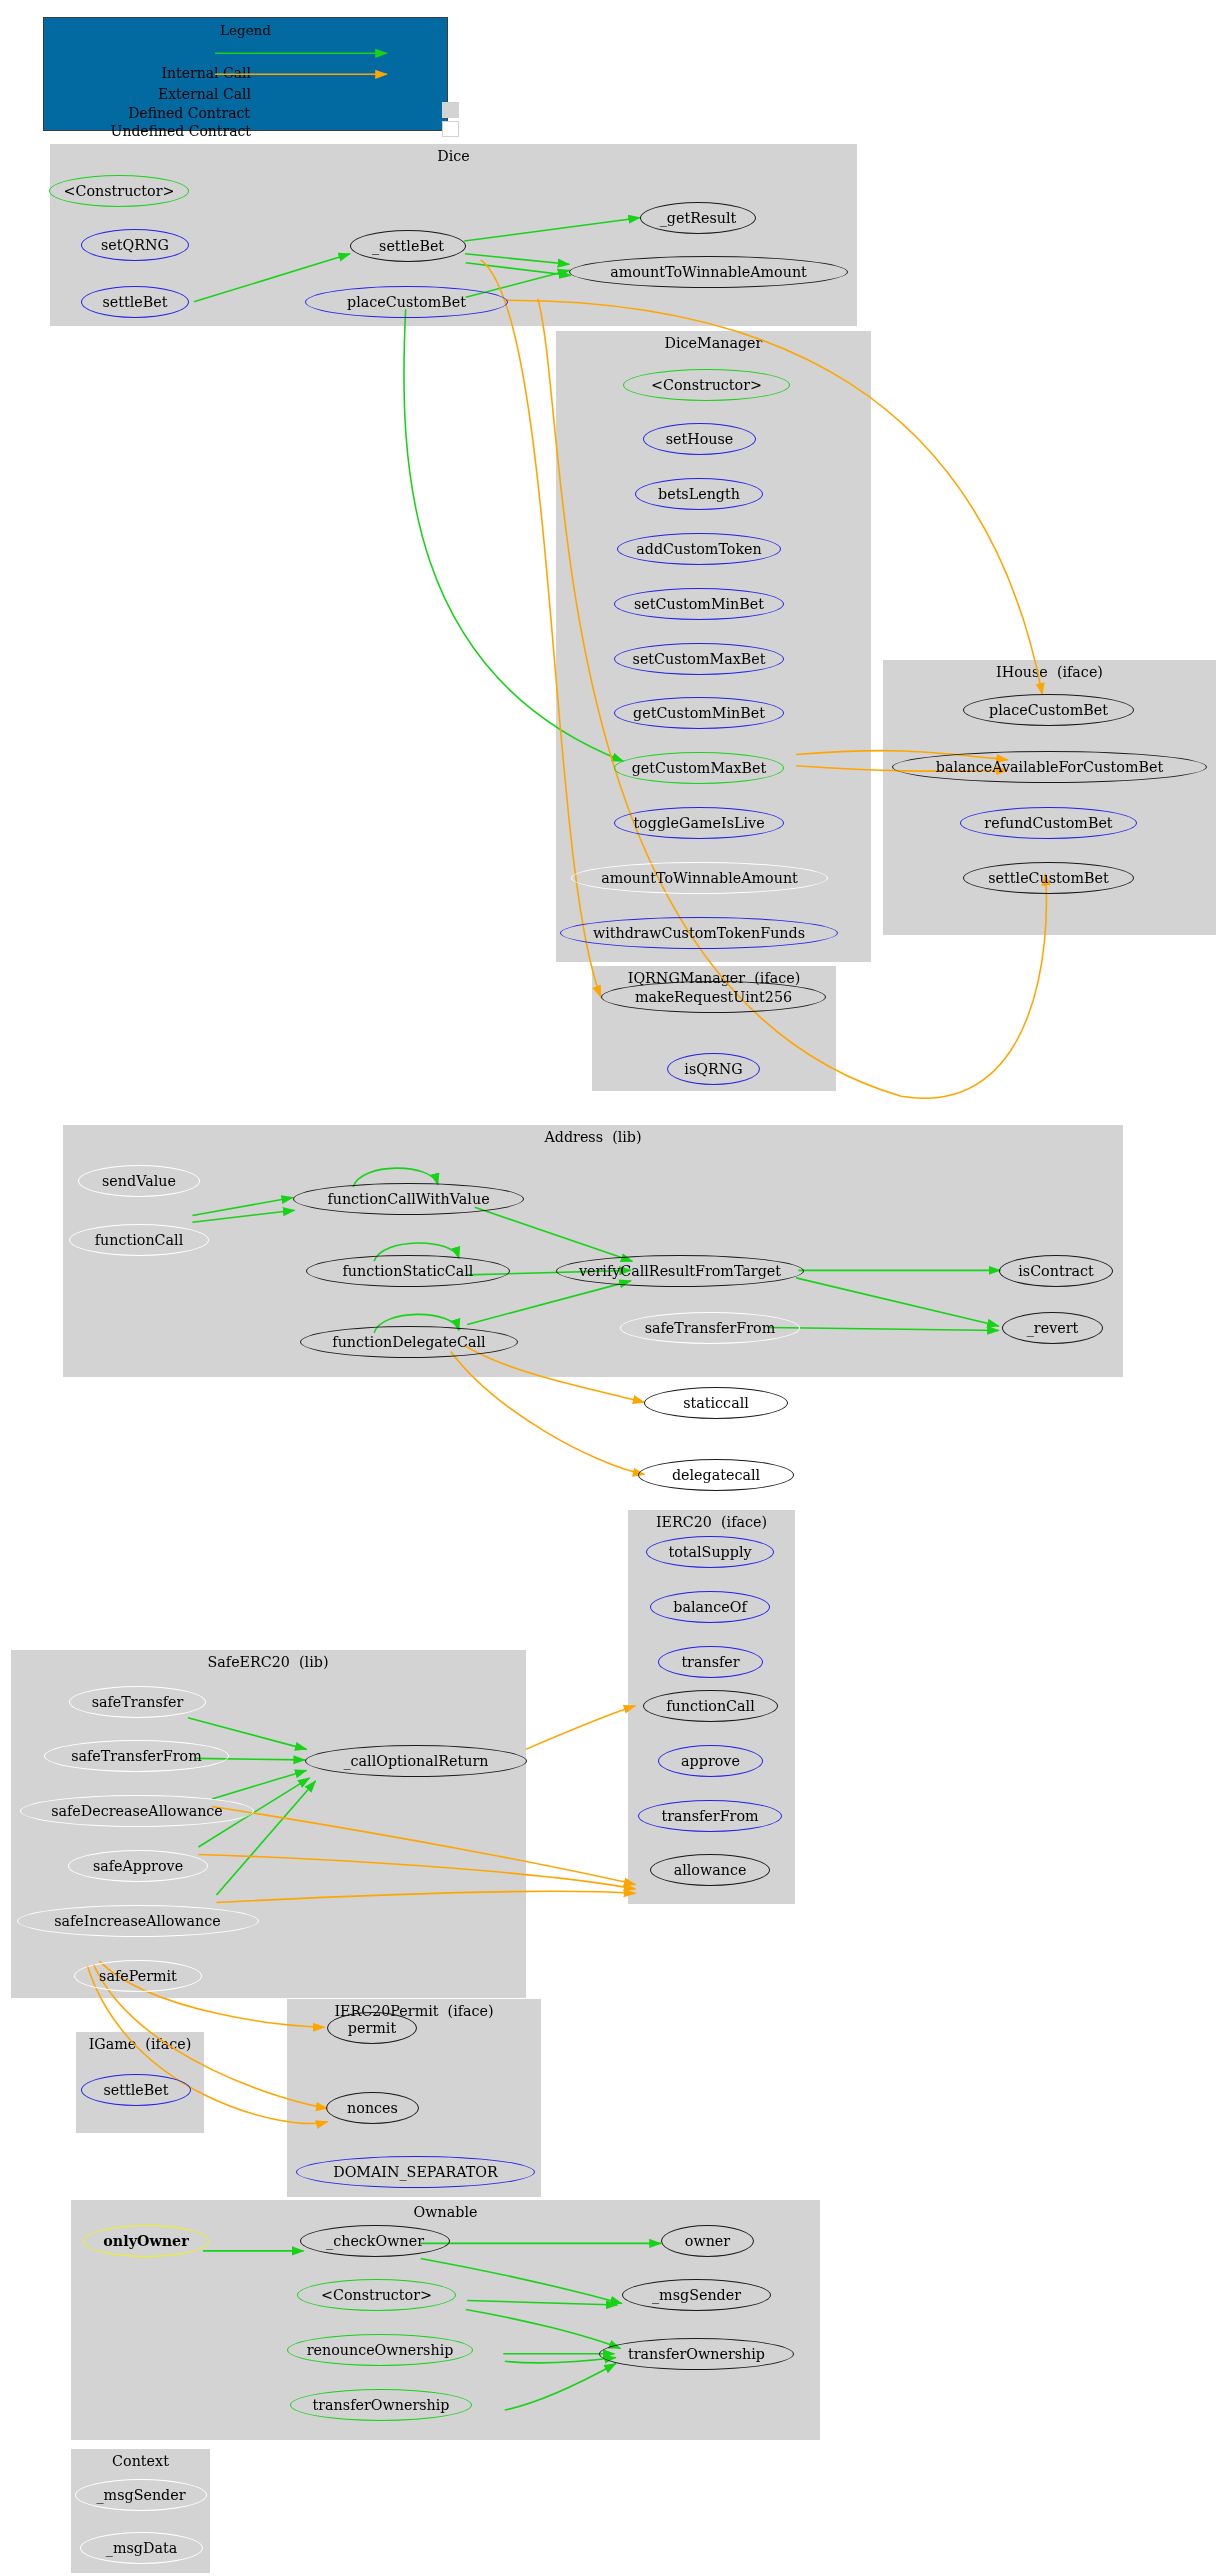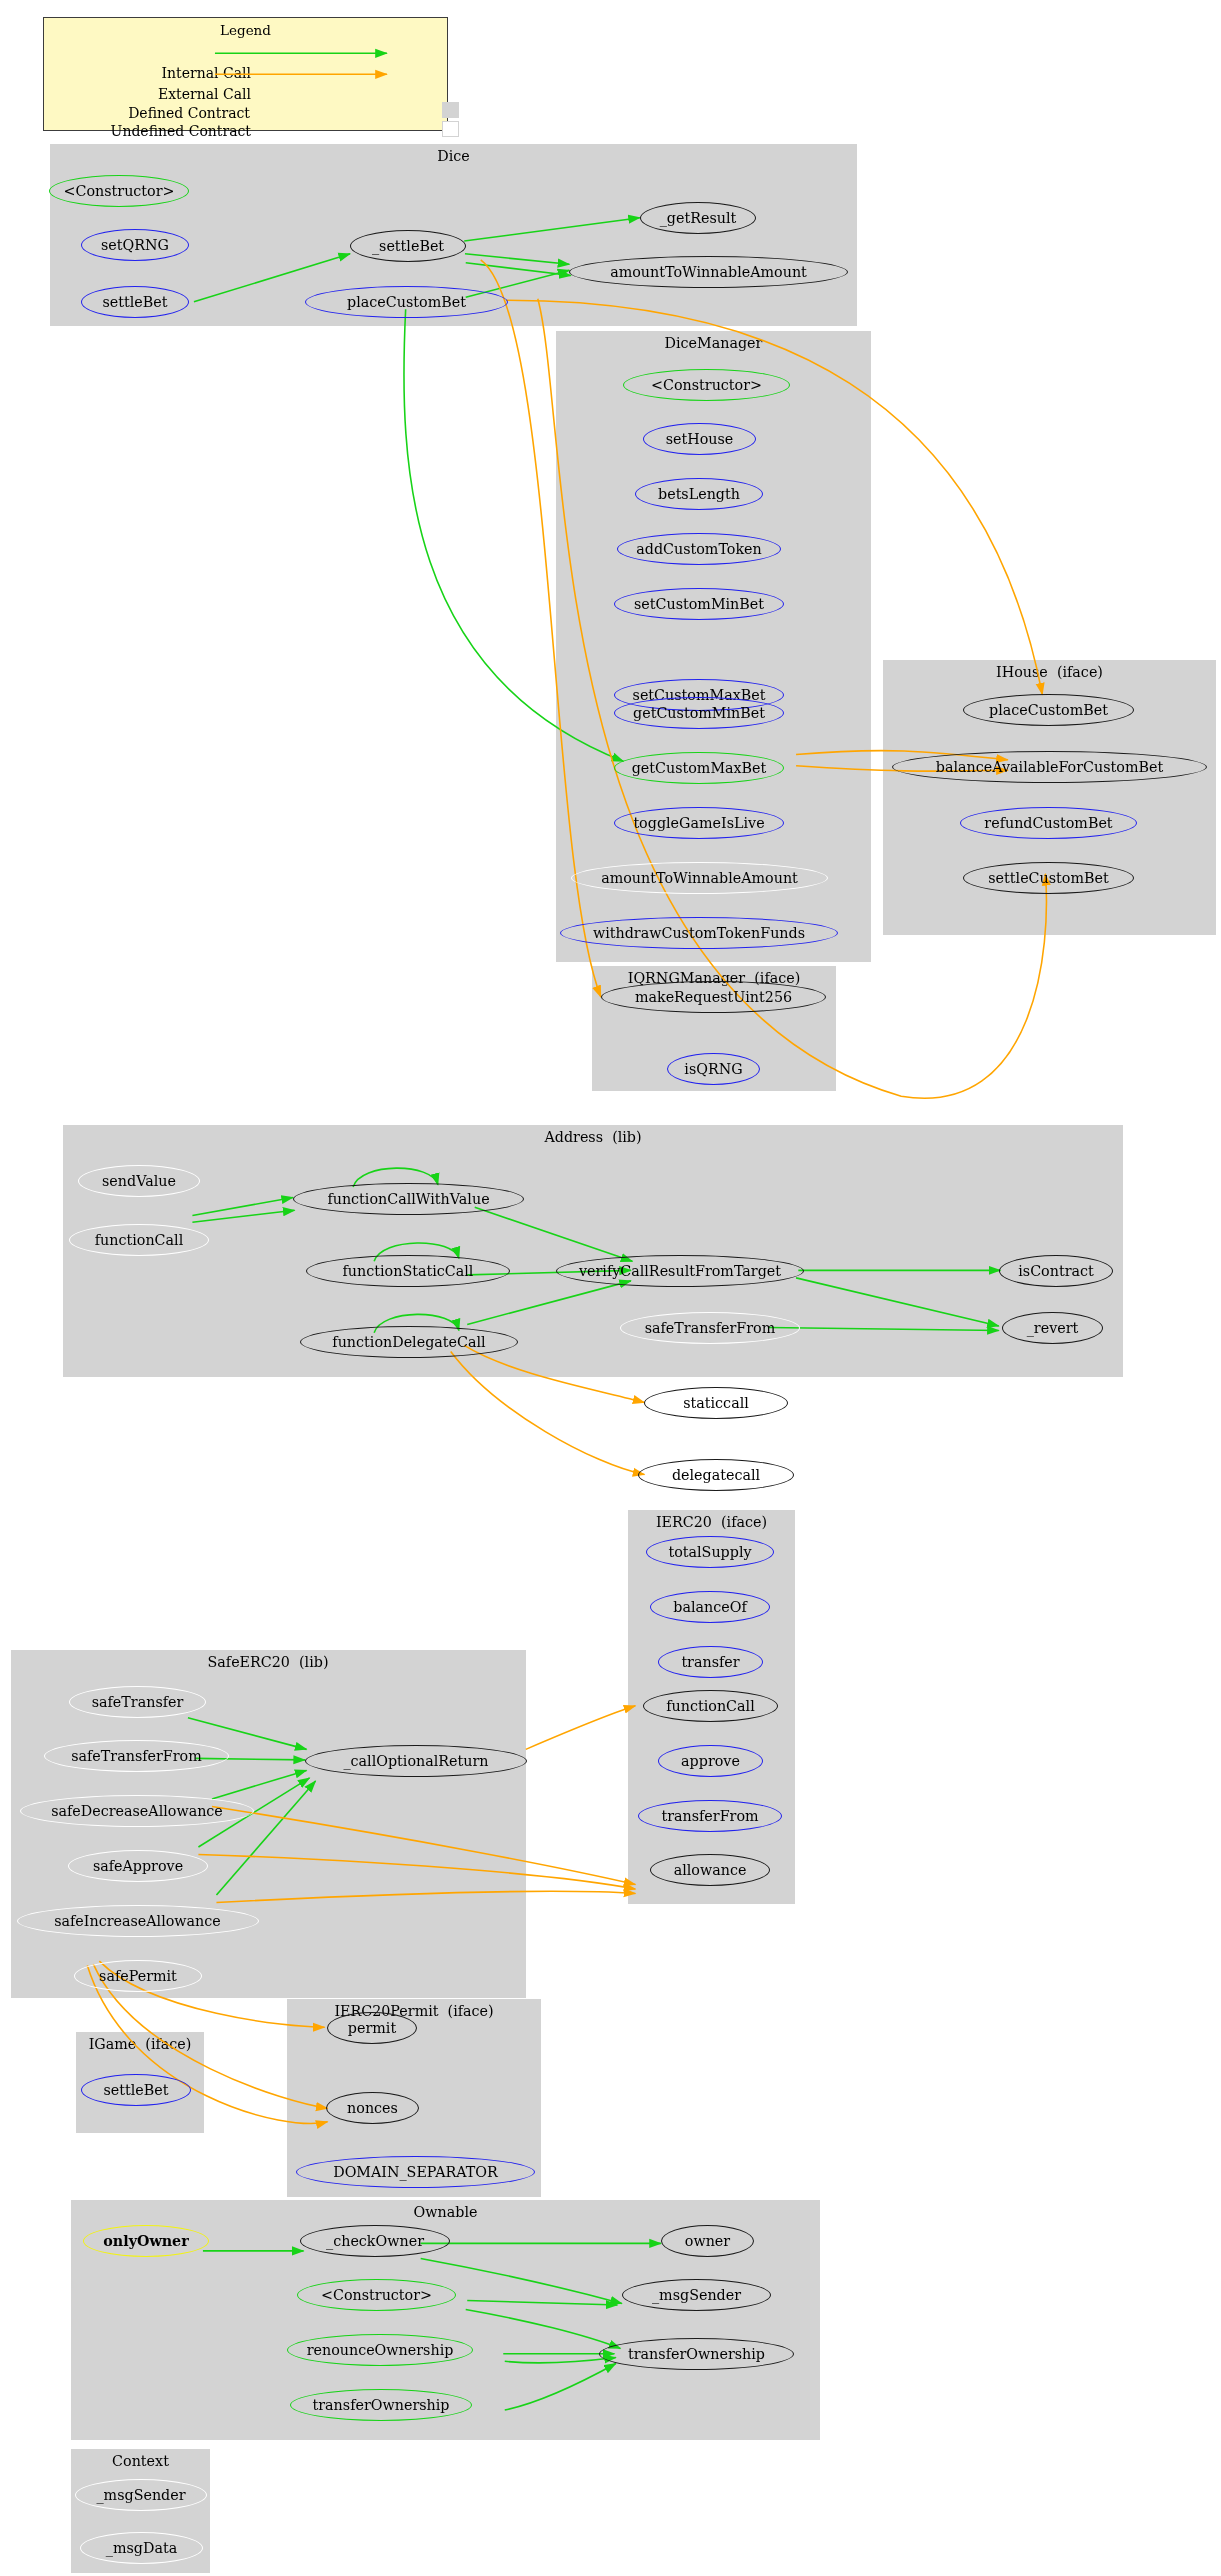--- a/index.html
+++ b/index.html
@@ -15,21 +15,21 @@
   .cluster.defined{background:#d3d3d3;}
   .cluster.undefined{background:#ffffff;border:0.8px solid #d0d0d0;}
   .cluster-title{
     position:absolute;left:0;right:0;top:3.8px;text-align:center;
     font-size:14.3px;color:#000;white-space:nowrap;
   }
   .cluster-title .iface{letter-spacing:0;}
 
   
   .legend-box{
-    position:absolute;box-sizing:border-box;background:#fef9c3;
+    position:absolute;box-sizing:border-box;background:#0369a1;
     border:1.5px solid #3c3c3c;z-index:2;
   }
   .legend-title{
     position:absolute;left:0;right:0;top:4.5px;text-align:center;
     font-size:13.5px;color:#000;
   }
   .legend-label{
     position:absolute;right:0;top:0;font-size:14px;color:#000;
     white-space:nowrap;text-align:right;
   }
@@ -176,21 +176,21 @@
     </div>
   <div class="node c-blue" style="left:635px;top:478px;width:128px;height:32px;">
     <span>betsLength</span>
     </div>
   <div class="node c-blue" style="left:617px;top:533px;width:164px;height:32px;">
     <span>addCustomToken</span>
     </div>
   <div class="node c-blue" style="left:614px;top:588px;width:170px;height:32px;">
     <span>setCustomMinBet</span>
     </div>
-  <div class="node c-blue" style="left:614px;top:643px;width:170px;height:32px;margin-top:36px;">
+  <div class="node c-blue" style="left:614px;top:643px;width:170px;height:32px;">
     <span>setCustomMaxBet</span>
     </div>
   <div class="node c-blue" style="left:614px;top:697px;width:170px;height:32px;">
     <span>getCustomMinBet</span>
     </div>
   <div class="node c-green" style="left:614px;top:752px;width:170px;height:32px;">
     <span>getCustomMaxBet</span>
     </div>
   <div class="node c-blue" style="left:614px;top:807px;width:170px;height:32px;">
     <span>toggleGameIsLive</span>

